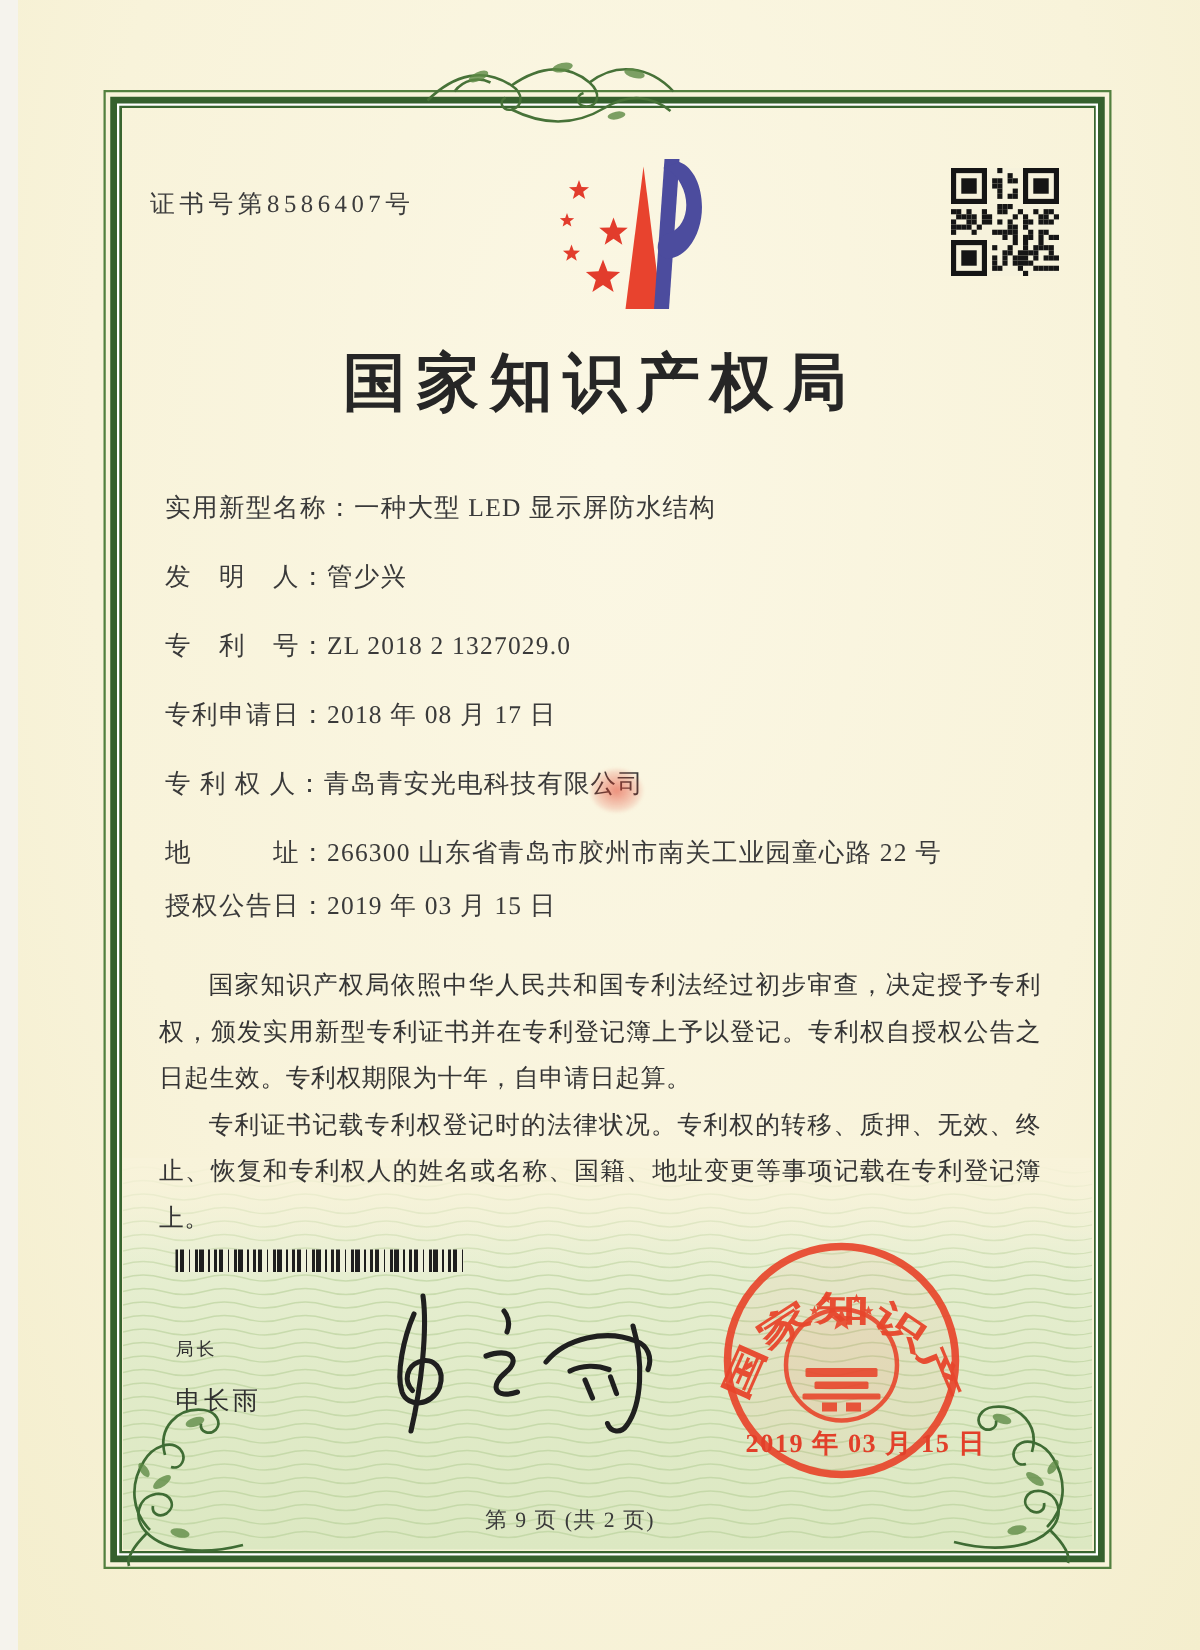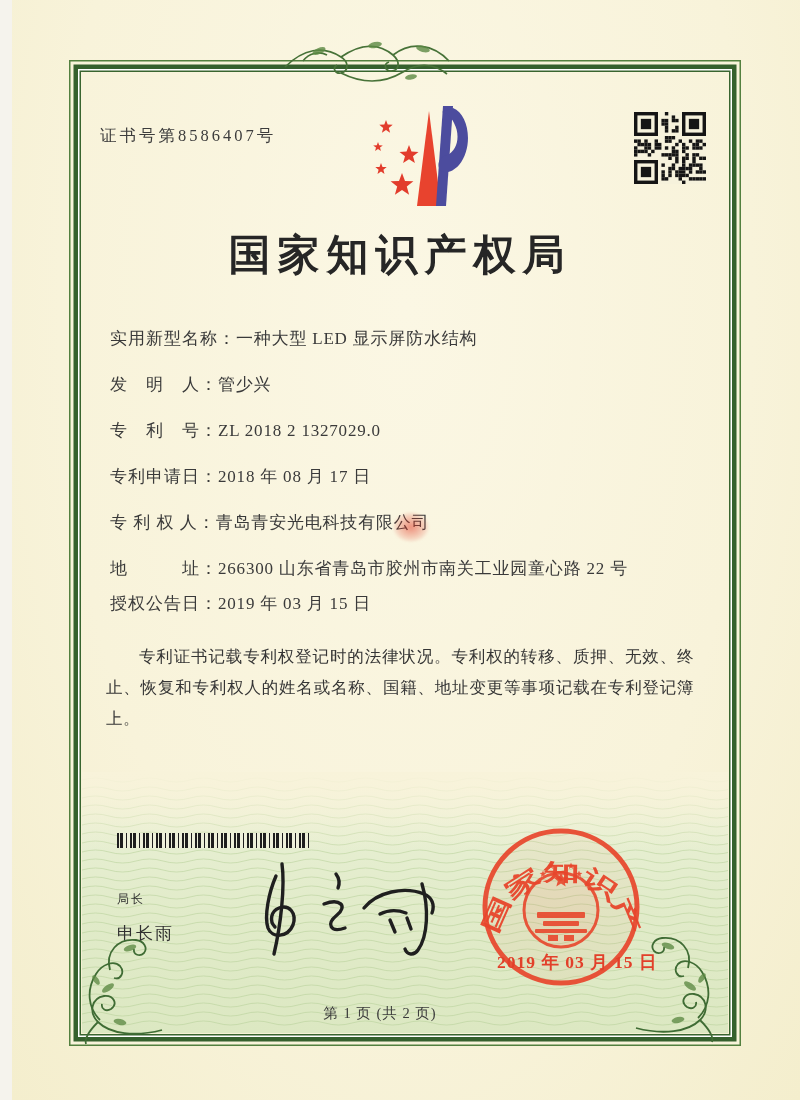--- a/index.html
+++ b/index.html
@@ -276,20 +276,21 @@
 <div class="field" style="top:557px">
   <span class="flabel">地　　　址：</span><span class="fvalue">266300 山东省青岛市胶州市南关工业园童心路 22 号</span>
 </div>
 <div class="field" style="top:592px">
   <span class="flabel">授权公告日：</span><span class="fvalue">2019 年 03 月 15 日</span>
 </div>
 
 <div class="smudge"></div>
 
 <div class="paras">
+  <p>国家知识产权局依照中华人民共和国专利法经过初步审查，决定授予专利权，颁发实用新型专利证书并在专利登记簿上予以登记。专利权自授权公告之日起生效。专利权期限为十年，自申请日起算。</p>
   <p>专利证书记载专利权登记时的法律状况。专利权的转移、质押、无效、终止、恢复和专利权人的姓名或名称、国籍、地址变更等事项记载在专利登记簿上。</p>
 </div>
 
 <div class="barcode"></div>
 <div class="director-label">局长</div>
 <div class="director-name">申长雨</div>
 
 <svg class="sig" width="205" height="100" viewBox="0 0 205 100">
   <g fill="none" stroke="#1f1f1f" stroke-width="3.4" stroke-linecap="round">
     <path d="M44,18 C37,34 32,58 36,70 C40,81 56,79 61,67 C65,55 57,46 47,50 C39,53 37,63 43,69"></path>
@@ -323,21 +324,21 @@
       </g>
     <rect x="67" y="96" width="48" height="6" rx="1"></rect>
     <rect x="73" y="105" width="36" height="5" rx="1"></rect>
     <rect x="65" y="113" width="52" height="4" rx="1"></rect>
     <rect x="78" y="119" width="10" height="6"></rect>
     <rect x="94" y="119" width="10" height="6"></rect>
   </g>
 </svg>
 <div class="seal-date">2019 年 03 月 15 日</div>
 
-<div class="page-info">第 1 页 (共 2 页)</div>
+<div class="page-info">第 9 页 (共 2 页)</div>
 <div class="back-note">其他事项参见背面</div>
 
 <svg class="orn orn-top" width="170" height="58" viewBox="0 0 170 58">
   <g fill="none" stroke="#477238" stroke-width="1.7">
     <path d="M2,36 C20,18 40,14 58,26 C66,31 66,40 58,42 C52,43 49,37 54,34"></path>
     <path d="M58,26 C78,12 96,12 110,24 C118,31 116,40 108,40 C102,40 100,33 106,31"></path>
     <path d="M110,24 C128,10 150,13 166,30"></path>
     <path d="M58,42 C80,53 100,53 120,41 C136,31 152,33 164,43"></path>
     <path d="M20,30 C26,22 36,20 44,24"></path>
   </g>

